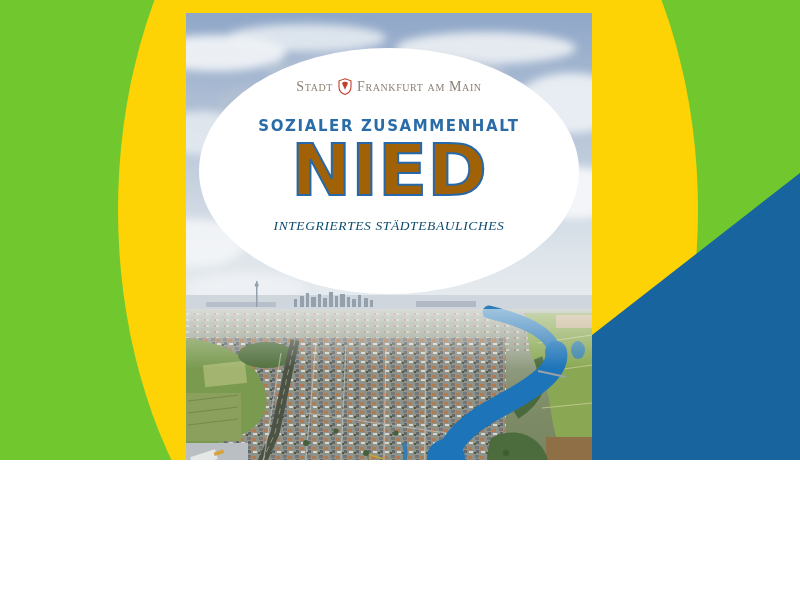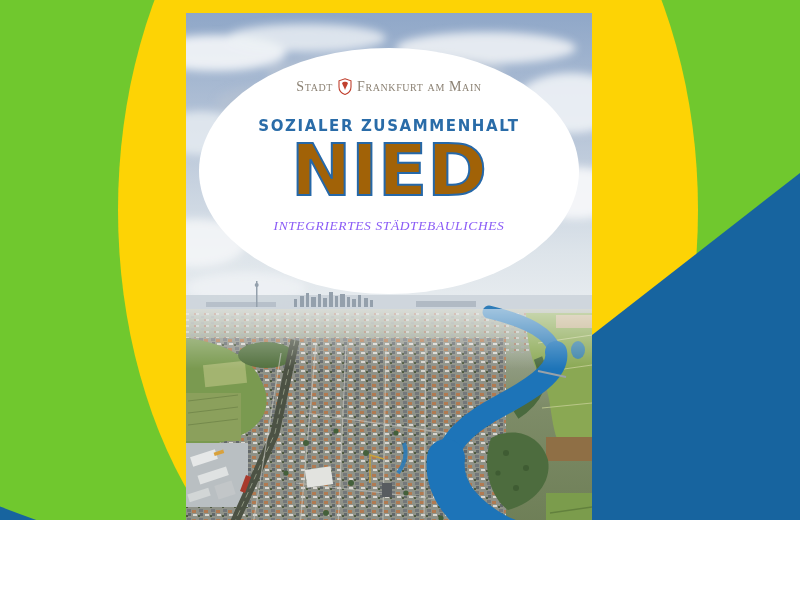--- a/index.html
+++ b/index.html
@@ -1,16 +1,16 @@
 <!DOCTYPE html>
 <html><head>
 <meta charset="utf-8">
 <style>
   html,body{margin:0;padding:0;background:#ffffff;}
-  .stage{position:relative;width:800px;height:520px;overflow:hidden;
+  .stage{position:relative;width:800px;height:460px;overflow:hidden;
          font-family:"Liberation Sans",sans-serif;}
   .bg{position:absolute;left:0;top:0;width:800px;height:600px;display:block;}
 
   
   .cover{position:absolute;left:186px;top:13px;width:406px;height:572px;
          overflow:hidden;background:#c6d2de;}
   .photo{position:absolute;left:0;top:0;width:406px;height:572px;display:block;}
 
   
   .blob{position:absolute;left:13px;top:35px;width:380px;height:246px;
@@ -18,21 +18,21 @@
         display:flex;flex-direction:column;align-items:center;text-align:center;}
   .citylogo{margin-top:30px;display:flex;align-items:center;gap:5px;
             font-family:"Liberation Serif",serif;font-variant:small-caps;
             font-size:14px;letter-spacing:.6px;color:#8b8173;}
   .kicker{margin-top:22px;font-size:15px;font-weight:bold;letter-spacing:1.6px;
           color:#2a6ca8;font-family:"DejaVu Sans",sans-serif;}
   .nied{margin-top:2px;font-size:72px;line-height:.92;font-weight:bold;
         color:#a16207;-webkit-text-stroke:2px #2668a8;letter-spacing:0;
         font-family:"DejaVu Sans",sans-serif;}
   .subtitle{margin-top:14px;font-family:"Liberation Serif",serif;font-style:italic;
-            font-size:13.5px;line-height:17px;letter-spacing:.6px;color:#8b5cf6;}
+            font-size:13.5px;line-height:17px;letter-spacing:.6px;color:#0c4a6e;}
 
   
   .logobar{position:absolute;left:0;bottom:0;width:406px;height:32px;background:#ffffff;
            display:flex;align-items:center;justify-content:space-between;
            padding:0 14px 0 34px;box-sizing:border-box;}
   .logobar svg{display:block;font-family:"Liberation Sans",sans-serif;}
 </style>
 </head>
 <body>
 

